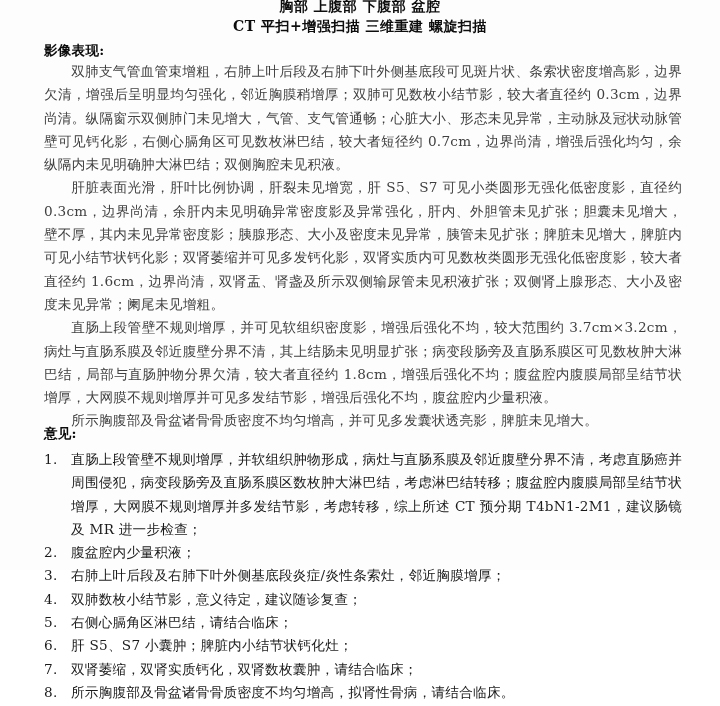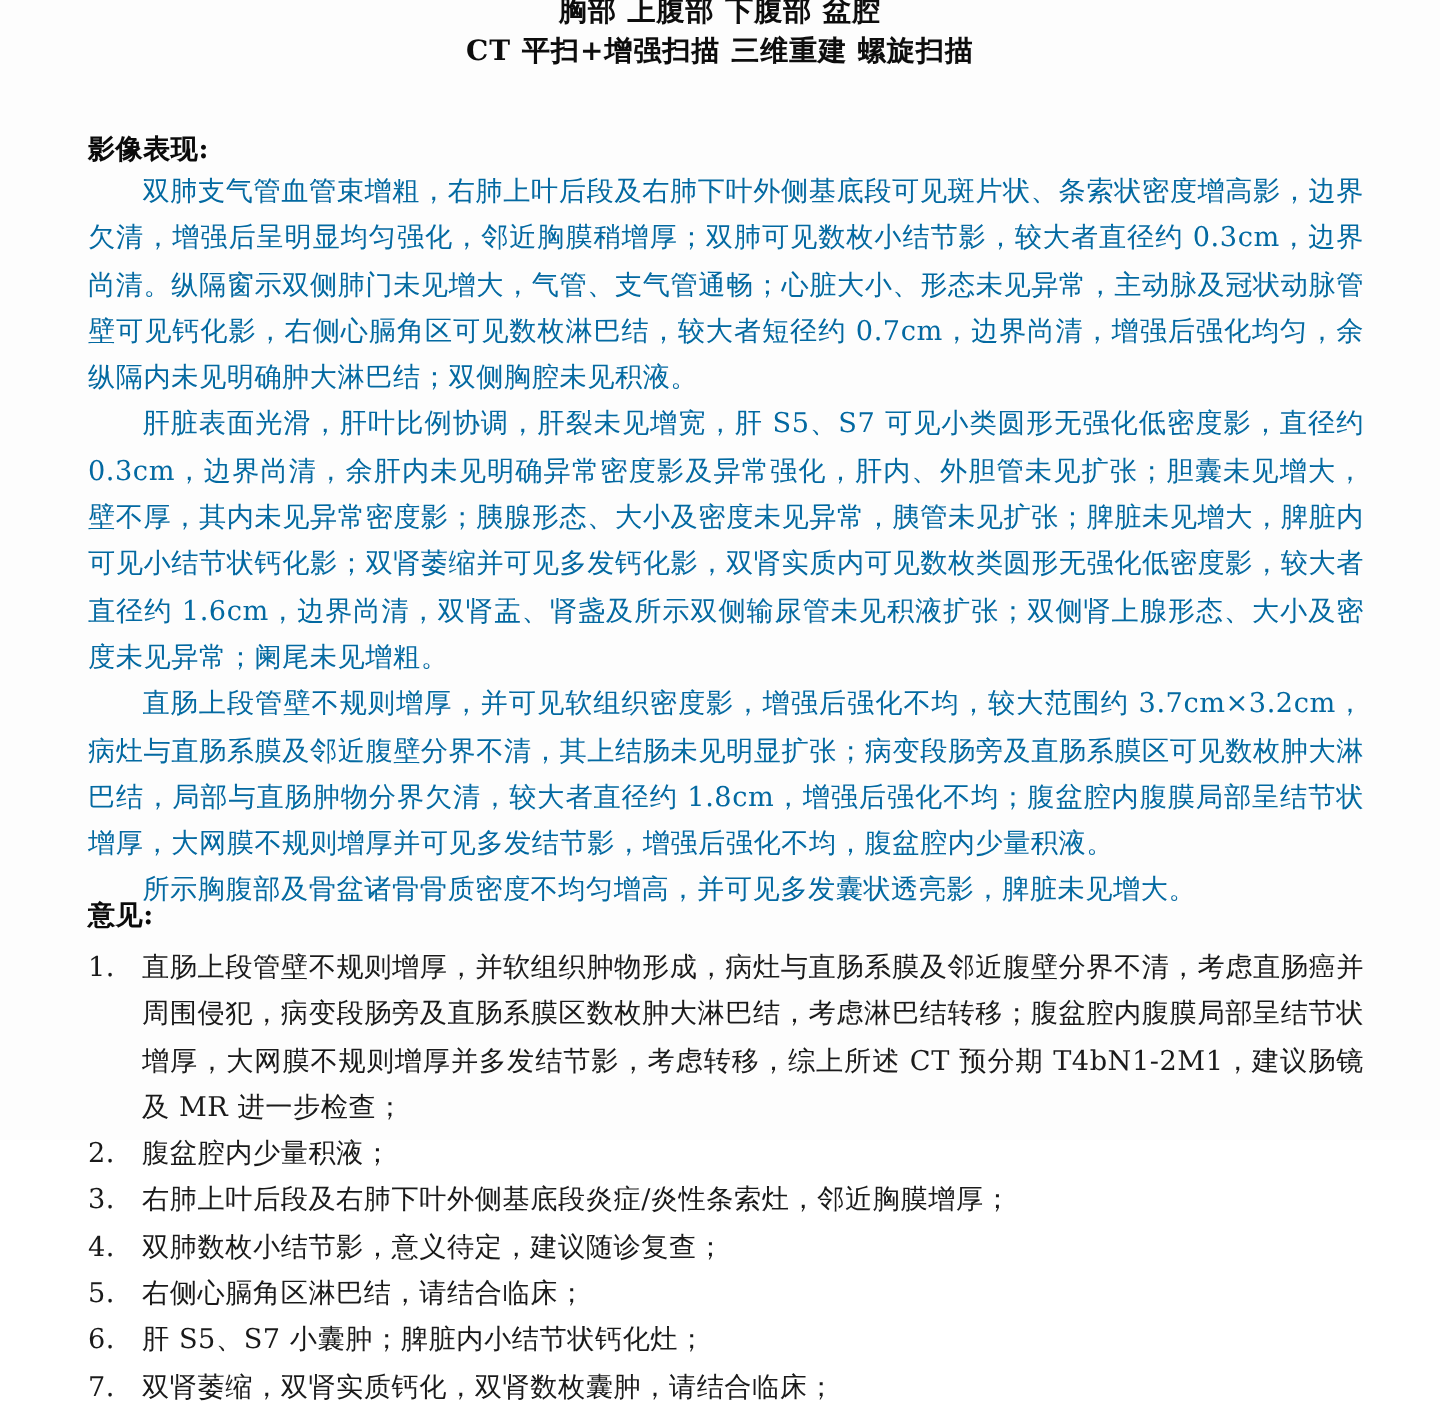--- a/index.html
+++ b/index.html
@@ -47,42 +47,41 @@
   }
   .header-line-2 {
     font-size: 14px;
     margin-top: 1px;
   }
 
   .section {
     position: absolute;
     left: 44px;
     width: 638px;
-    margin-top: 25px;
   }
   .section-findings { top: 41px; }
   .section-impression { top: 424px; }
 
   .section-title {
     font-weight: bold;
     font-size: 13.5px;
     line-height: 18px;
     color: #0b0b0b;
     margin: 0 0 1px 0;
     letter-spacing: 0.3px;
   }
 
   .para {
     font-size: 13.6px;
     line-height: 23.3px;
     text-align: justify;
     text-justify: inter-ideograph;
     text-indent: 2em;
     margin: 0;
-    color: #0369a1;
+    color: #404040;
     letter-spacing: 0.02em;
   }
 
   .imp-list {
     margin: 6px 0 0 0;
     padding: 0;
     list-style: none;
   }
   .imp-item {
     font-size: 13.6px;

